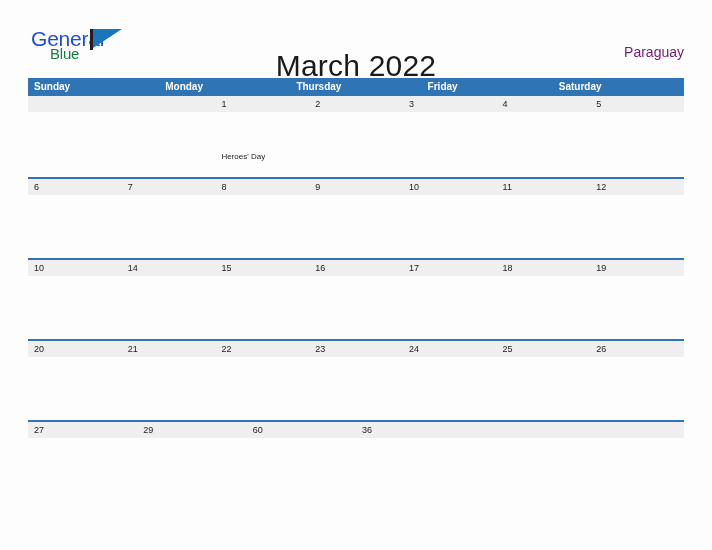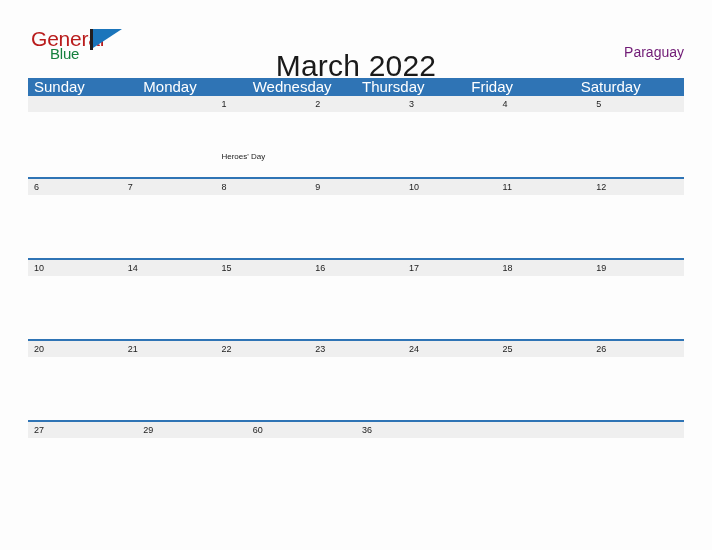--- a/index.html
+++ b/index.html
@@ -32,21 +32,21 @@
     width: 120px;
     height: 42px;
     line-height: 1;
     user-select: none;
   }
   .logo-general {
     position: absolute;
     left: 0;
     top: 0;
     font-size: 21px;
-    color: #b91c1c;
+    color: #1d4ed8;
     letter-spacing: -0.2px;
     font-family: "Liberation Sans", sans-serif;
   }
   .logo-blue {
     position: absolute;
     left: 19px;
     top: 18px;
     font-size: 15px;
     color: #15803d;
     letter-spacing: -0.2px;
@@ -108,27 +108,28 @@
   }
 
   .weekday-row {
     display: flex;
     background: #2f74b5;
     height: 18px;
   }
   .weekday-cell {
     flex: 1 1 0;
     color: #ffffff;
-    font-size: 15px;
+    font-size: 10px;
     line-height: 18px;
     padding-left: 6px;
     box-sizing: border-box;
     overflow: hidden;
     white-space: nowrap;
     font-family: "Liberation Sans", sans-serif;
+    font-weight: bold;
   }
 
   .week-row {
     position: relative;
     height: 81px;
     border-top: 2px solid #2f74b5;
     box-sizing: border-box;
   }
   .week-row.first {
     border-top: none;
@@ -196,21 +197,20 @@
 
   <div class="country-label">Paraguay</div>
 
 </div>
 
 <div class="calendar">
 
   <div class="weekday-row">
     <div class="weekday-cell">Sunday</div>
     <div class="weekday-cell">Monday</div>
-    <div class="weekday-cell">Wednesday</div>
     <div class="weekday-cell">Thursday</div>
     <div class="weekday-cell">Friday</div>
     <div class="weekday-cell">Saturday</div>
   </div>
 
   <div id="weeks-container">
       <div class="week-row first">
         <div class="date-band"></div>
         <div class="day-grid">
           <div class="day-cell empty">

